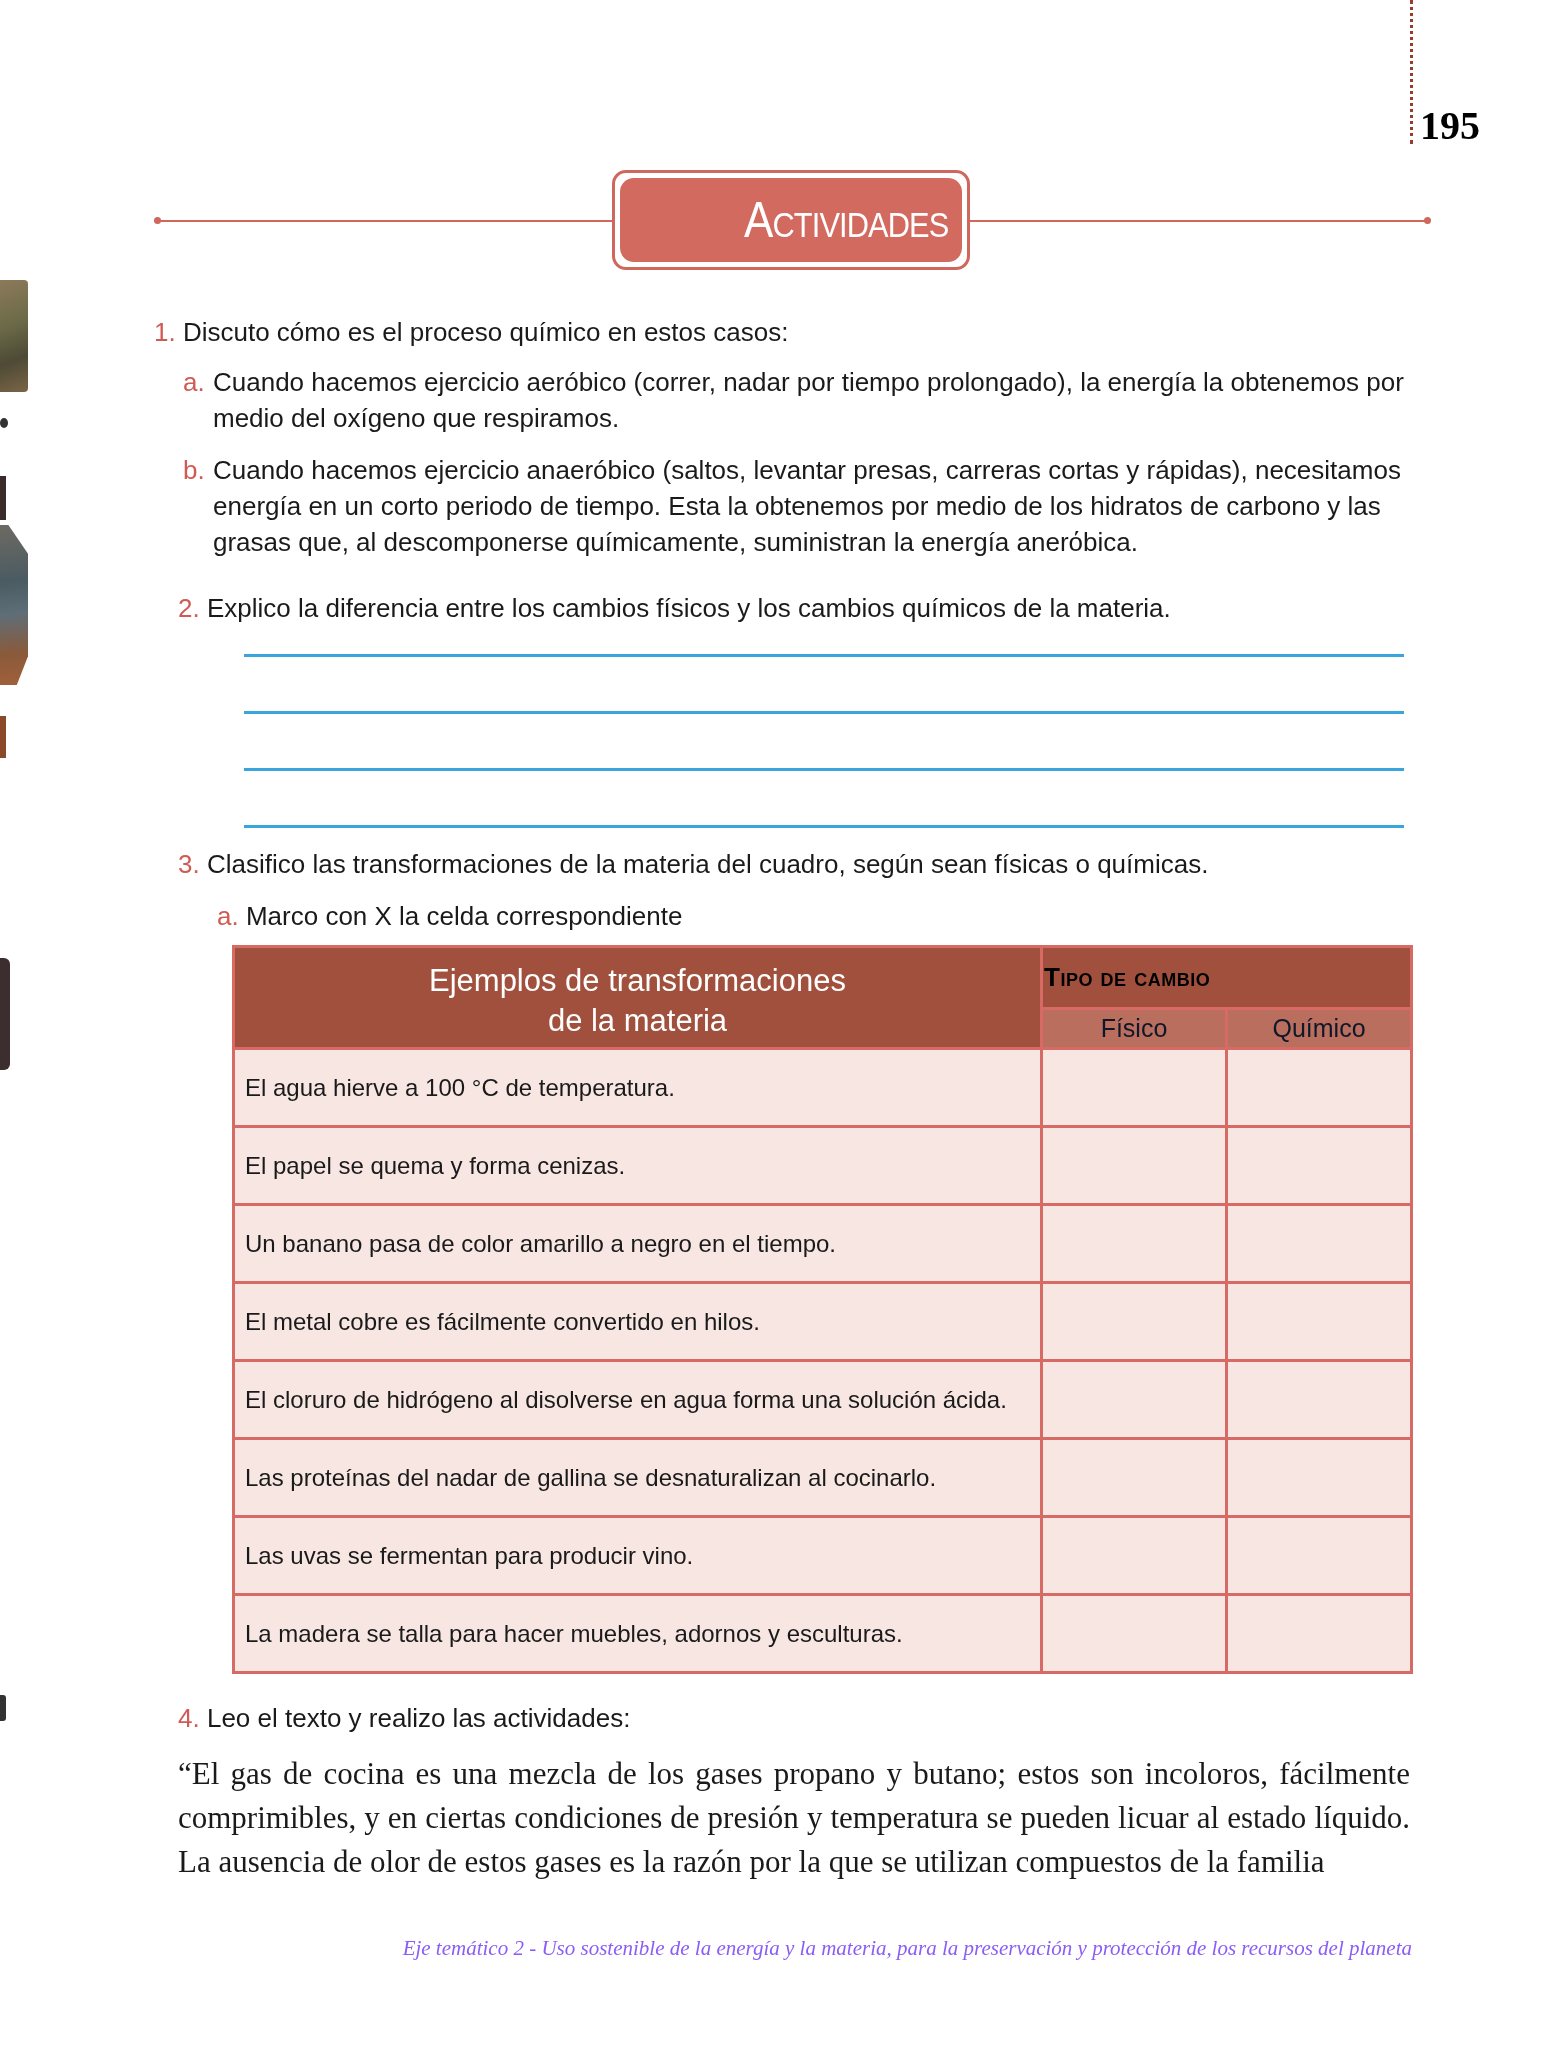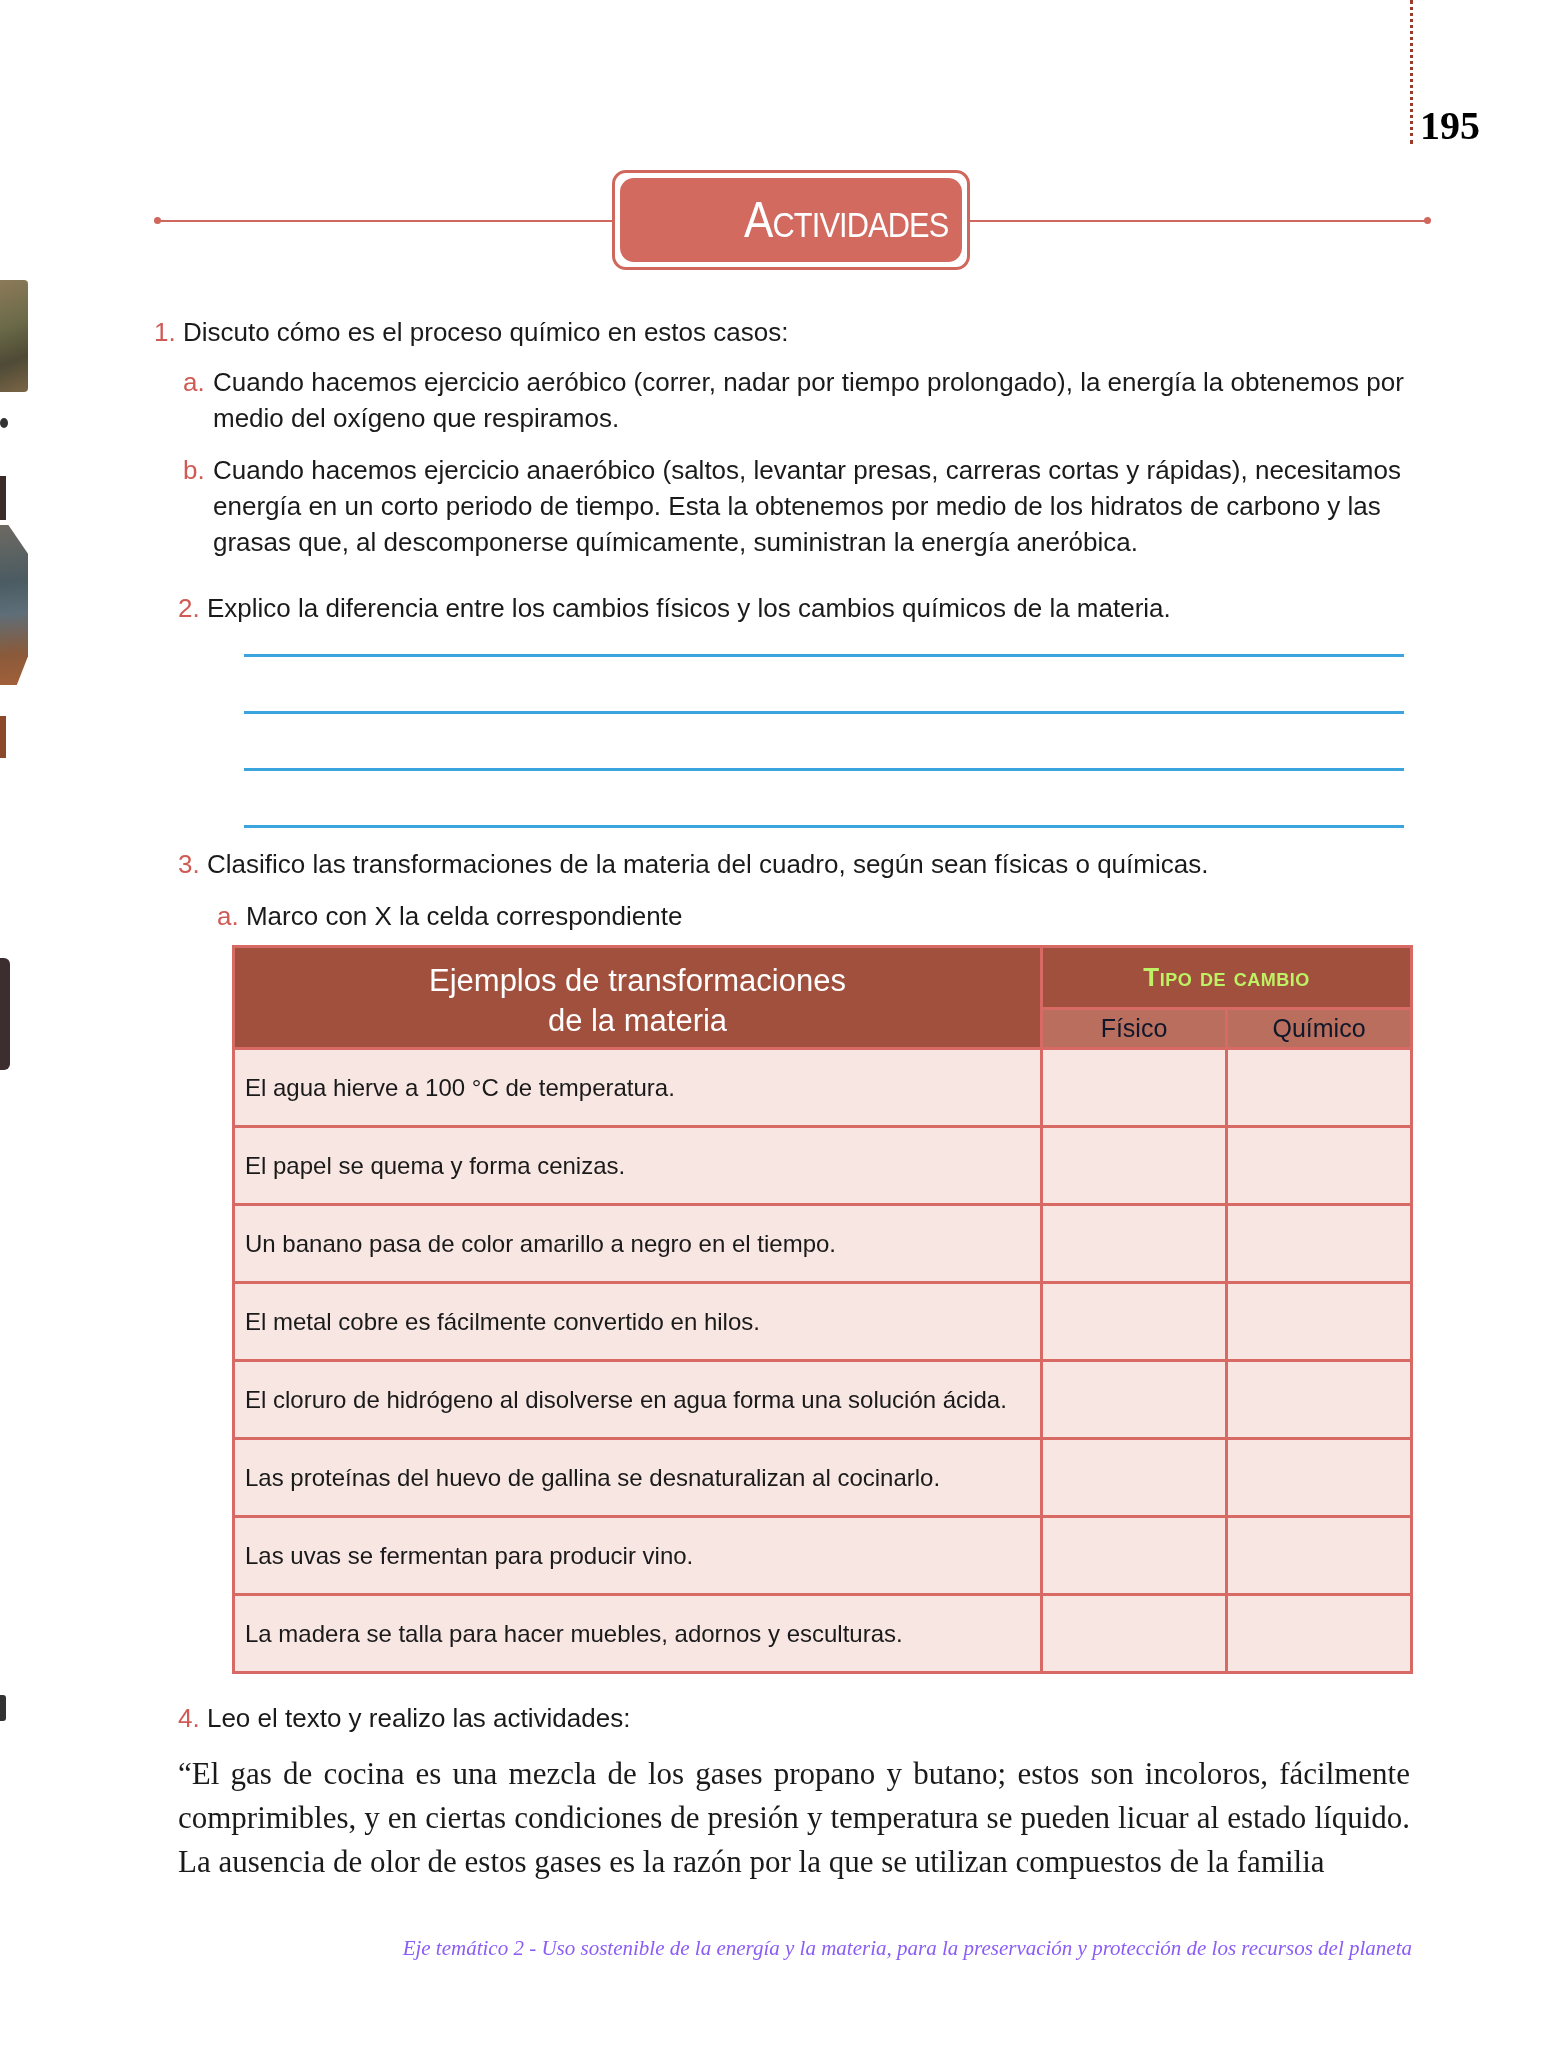--- a/index.html
+++ b/index.html
@@ -41,21 +41,21 @@
   .sub .num { width: 30px; flex: none; }
   .q2 { left: 178px; top: 590px; }
   .answer-line { position: absolute; left: 244px; width: 1160px; height: 3px; background: #3aa4dd; }
   .q3 { left: 178px; top: 846px; }
   .q3a { left: 217px; top: 898px; }
 
   
   .tbl { position: absolute; left: 232px; top: 945px; width: 1178px; border-collapse: collapse; table-layout: fixed; }
   .tbl td, .tbl th { border: 3px solid #d86a66; box-sizing: border-box; }
   .th-main { background: #a0503c; color: #fff; font-weight: normal; font-size: 31px; line-height: 40px; text-align: center; padding-top: 8px; }
-  .th-type { background: #a0503c; color: #bef264; font-weight: bold; font-size: 26px; font-variant: small-caps; height: 62px; text-align: center; letter-spacing: 0.5px; }
+  .th-type { background: #a0503c; color: #000000; font-weight: bold; font-size: 26px; font-variant: small-caps; height: 62px; text-align: left; letter-spacing: 0.5px; }
   .th-sub { background: #b96e5e; color: #0f172a; font-weight: normal; font-size: 25px; height: 40px; text-align: center; }
   .tbl td { background: #f7e6e2; height: 78px; }
   .cell-text { font-size: 24px; line-height: 36px; padding: 0 10px; color: #1a1a1a; }
   .check-cell { cursor: pointer; }
 
   
   .q4 { left: 178px; top: 1700px; }
   .reading { position: absolute; left: 178px; top: 1752px; width: 1232px; font-family: "Liberation Serif", serif; font-size: 31px; line-height: 44px; color: #1a1a1a; text-align: justify; }
 
   .footer { position: absolute; left: 300px; top: 1936px; width: 1112px; text-align: right; font-family: "Liberation Serif", serif; font-style: italic; font-size: 21px; color: #8b5cf6; }
@@ -152,21 +152,21 @@
       <td class="cell-text">El metal cobre es fácilmente convertido en hilos.</td>
       <td class="check-cell"></td>
       <td class="check-cell"></td>
     </tr>
     <tr>
       <td class="cell-text">El cloruro de hidrógeno al disolverse en agua forma una solución ácida.</td>
       <td class="check-cell"></td>
       <td class="check-cell"></td>
     </tr>
     <tr>
-      <td class="cell-text">Las proteínas del huevo de gallina se desnaturalizan al cocinarlo.</td>
+      <td class="cell-text">Las proteínas del nadar de gallina se desnaturalizan al cocinarlo.</td>
       <td class="check-cell"></td>
       <td class="check-cell"></td>
     </tr>
     <tr>
       <td class="cell-text">Las uvas se fermentan para producir vino.</td>
       <td class="check-cell"></td>
       <td class="check-cell"></td>
     </tr>
     <tr>
       <td class="cell-text">La madera se talla para hacer muebles, adornos y esculturas.</td>

